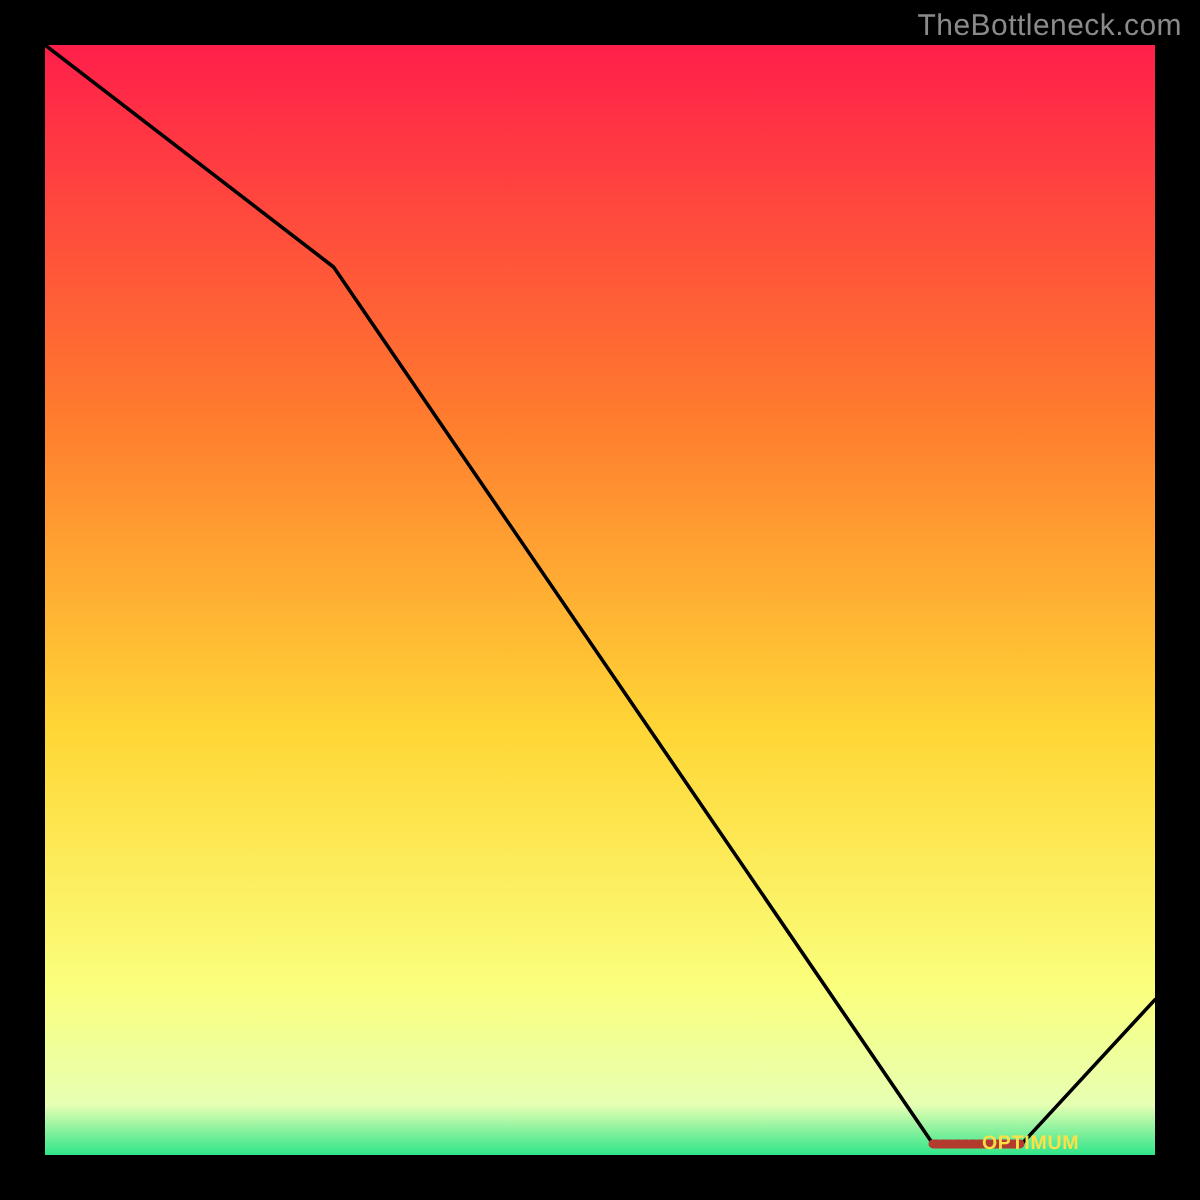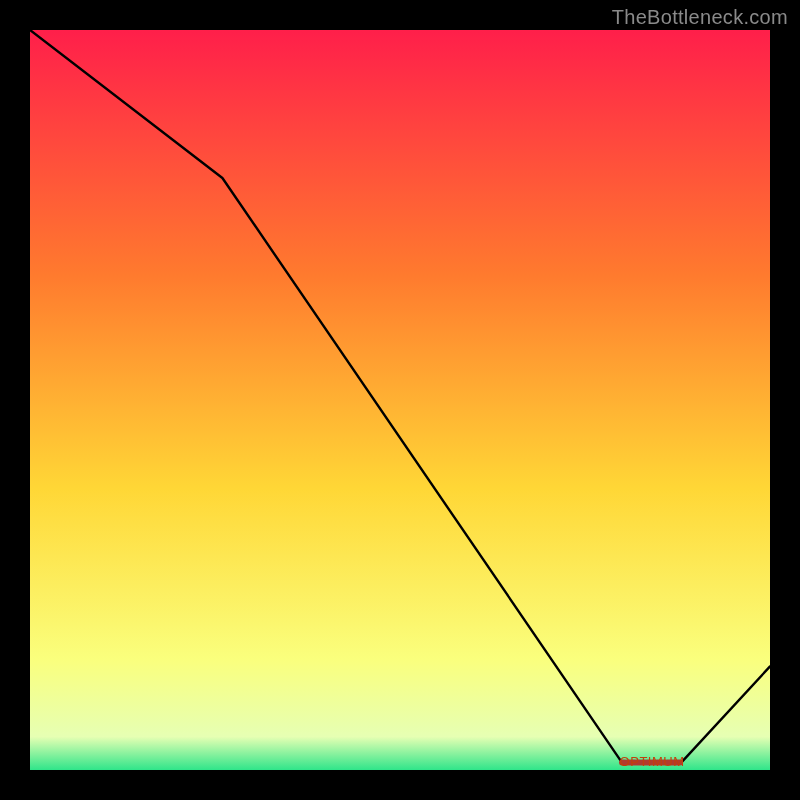--- a/index.html
+++ b/index.html
@@ -30,24 +30,25 @@
     top: 6px;
     right: 12px;
     color: #8a8a8a;
     font-size: 20px;
     letter-spacing: 0.3px;
     font-weight: 500;
   }
   .optimal-label {
     position: absolute;
     font-size: 13px;
-    font-weight: 400;
-    color: #c2410c;
+    font-weight: 700;
+    color: #fde047;
     letter-spacing: 0.5px;
     white-space: nowrap;
+    padding-left: 35px;
   }
 </style>
 </head>
 <body>
 
 <div class="frame">
 
   <div class="attribution">TheBottleneck.com</div>
 
   <svg class="plot" viewBox="0 0 740 740" preserveAspectRatio="none">

